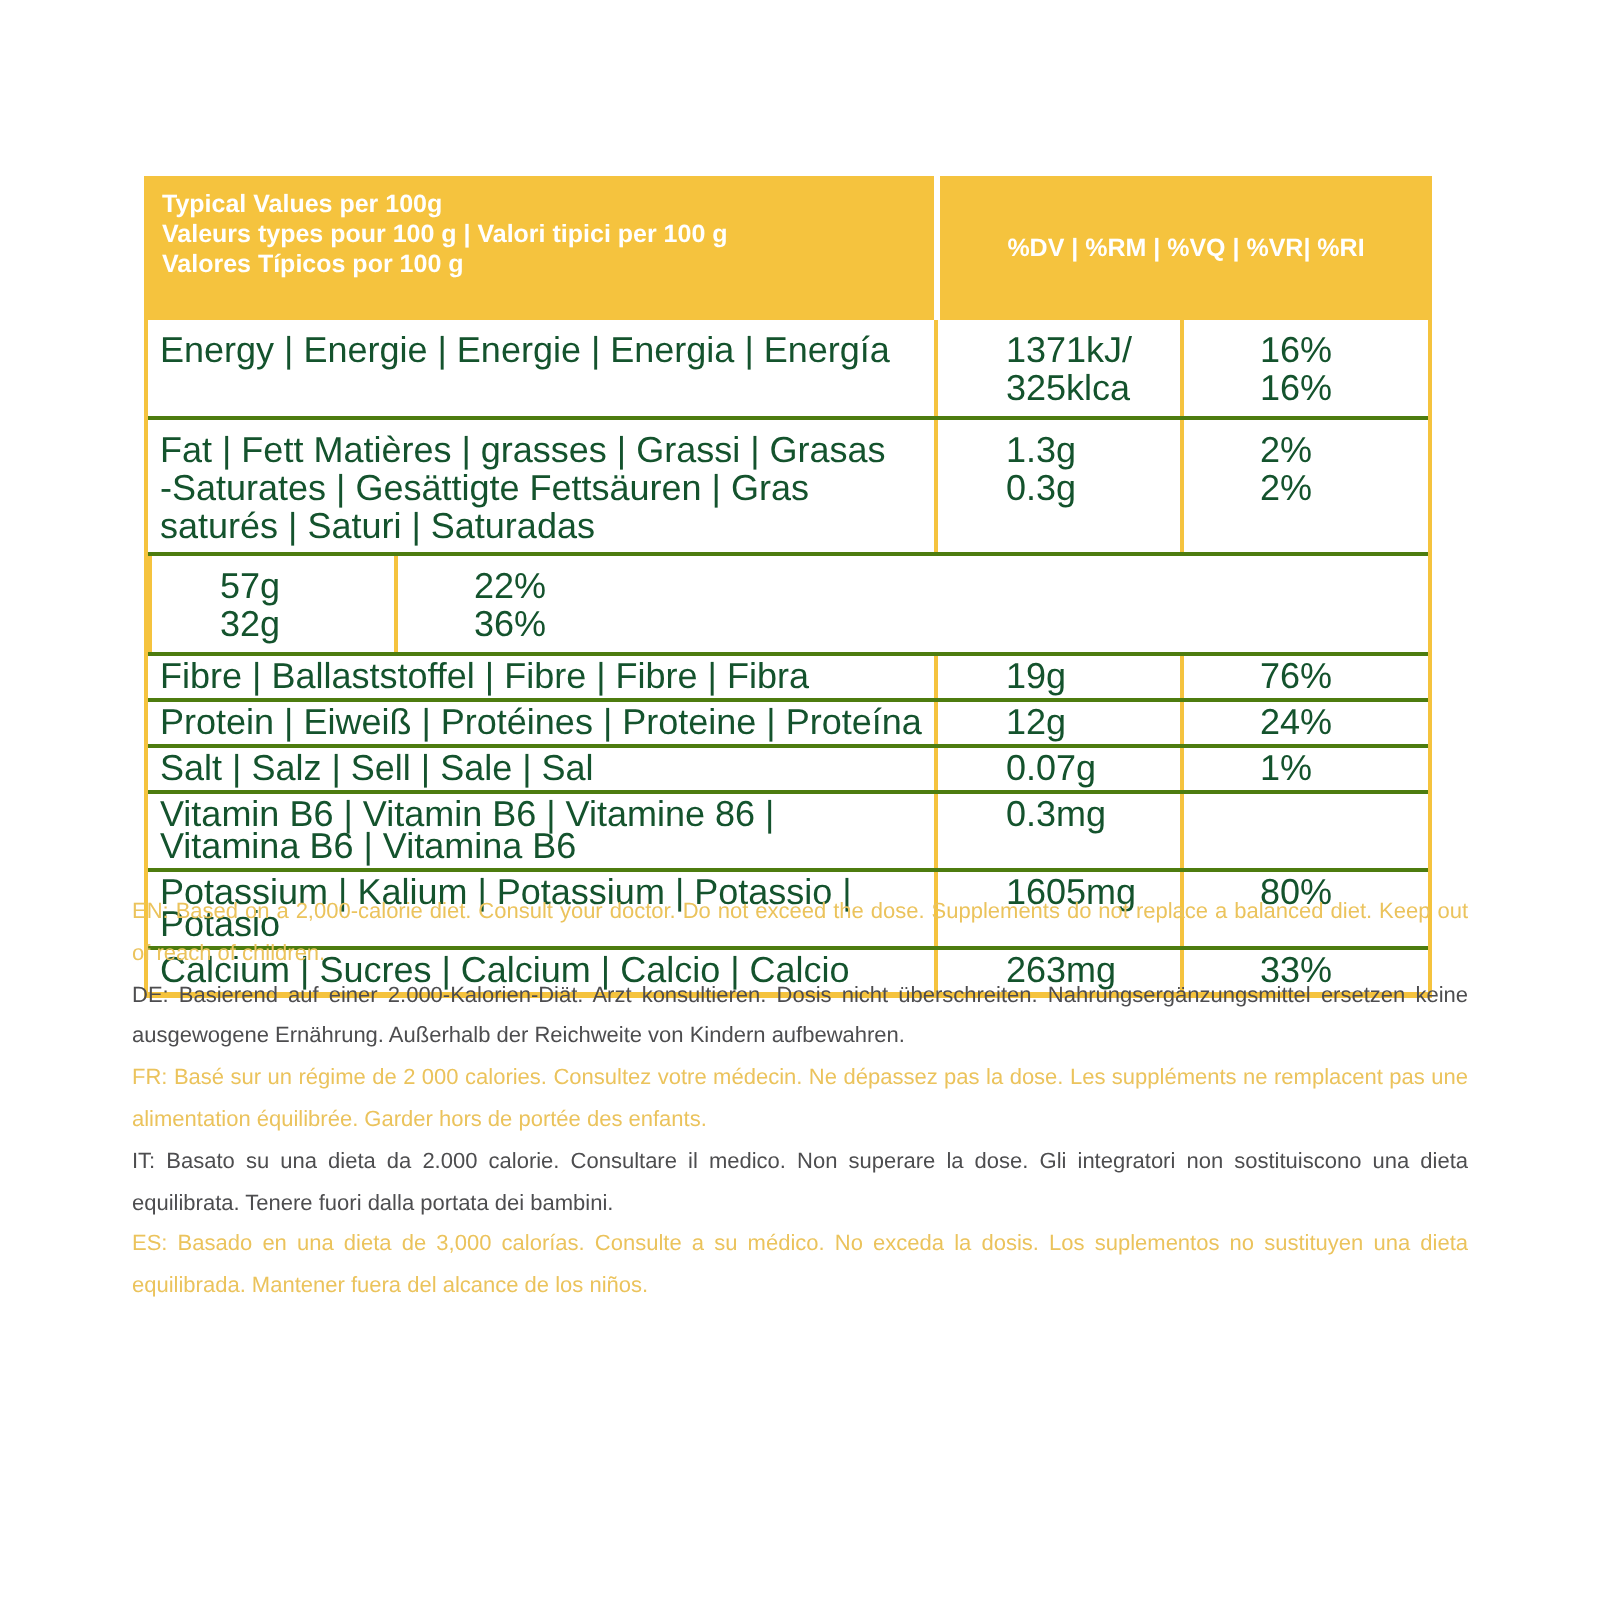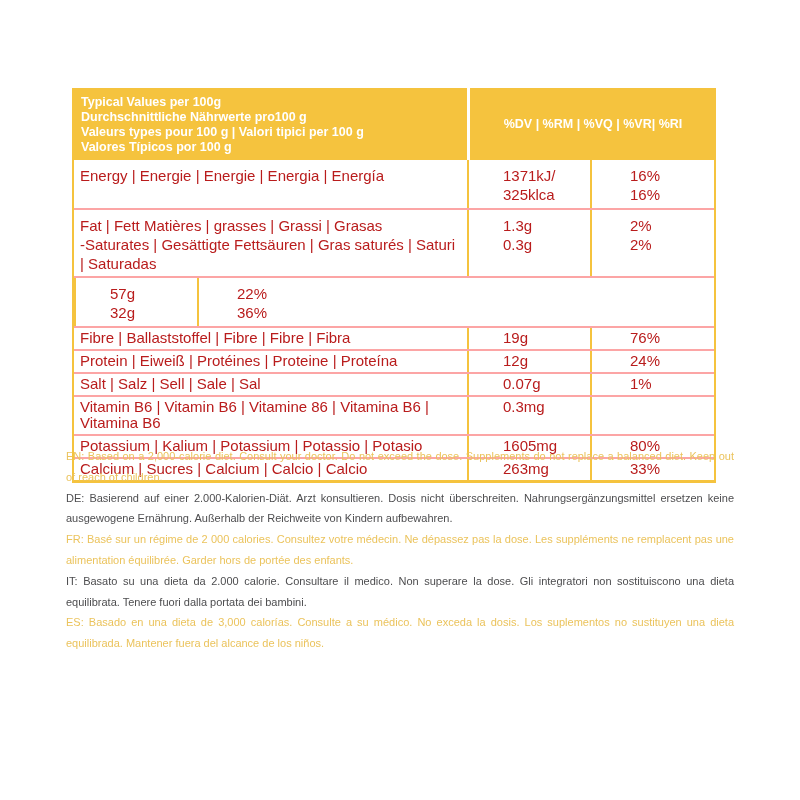--- a/index.html
+++ b/index.html
@@ -56,25 +56,25 @@
   .tbody {
     border: 2px solid #F5C33E;
     border-top: none;
     border-bottom-width: 3px;
     box-sizing: border-box;
     background: #ffffff;
   }
   .trow {
     display: flex;
     align-items: stretch;
-    color: #b91c1c;
-    font-size: 15px;
+    color: #14532d;
+    font-size: 18px;
     line-height: 16px;
   }
-  .trow + .trow { border-top: 2px solid #fca5a5; }
+  .trow + .trow { border-top: 2px solid #4d7c0f; }
   .td {
     box-sizing: border-box;
     padding: 2px 6px 3px 6px;
   }
   .td-label { width: 393px; }
   .td-value {
     width: 125px;
     border-left: 2px solid #F5C33E;
     border-right: 2px solid #F5C33E;
     padding-left: 34px;
@@ -105,21 +105,20 @@
 </head>
 <body>
 
 <div class="sheet">
 
   <div class="nutri-table">
 
     <div class="thead">
       <div class="th-label">
         <span class="cell-line">Typical Values per 100g</span>
-        <span class="cell-line">Durchschnittliche Nährwerte pro100 g</span>
         <span class="cell-line">Valeurs types pour 100 g | Valori tipici per 100 g</span>
         <span class="cell-line">Valores Típicos por 100 g</span>
       </div>
       <div class="th-divider"></div>
       <div class="th-percent">%DV | %RM | %VQ | %VR| %RI</div>
     </div>
 
     <div class="tbody">
 
       <div class="trow tall">

